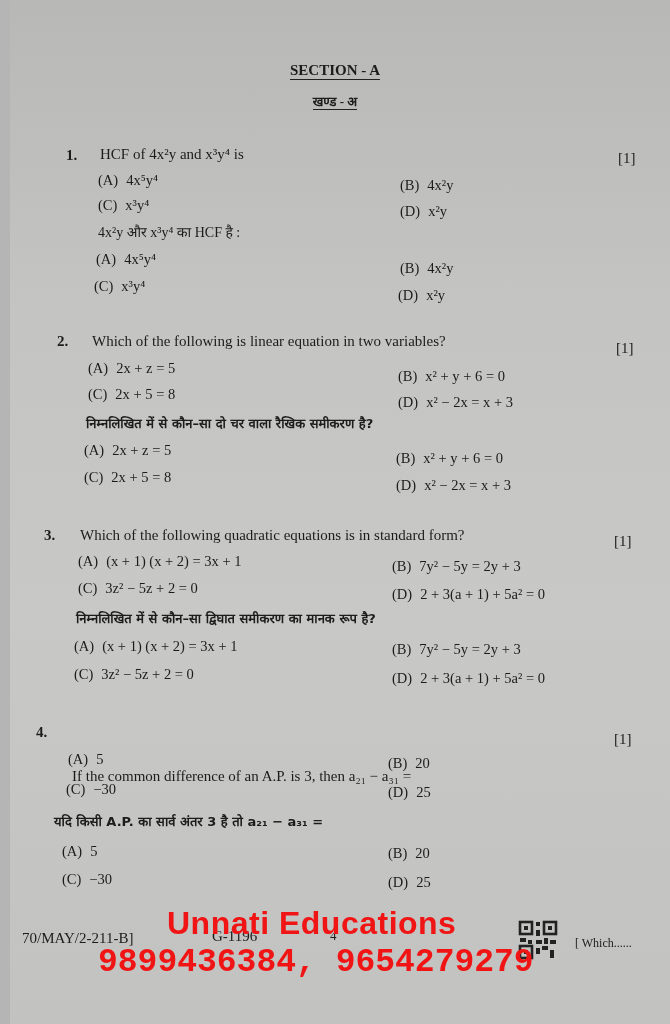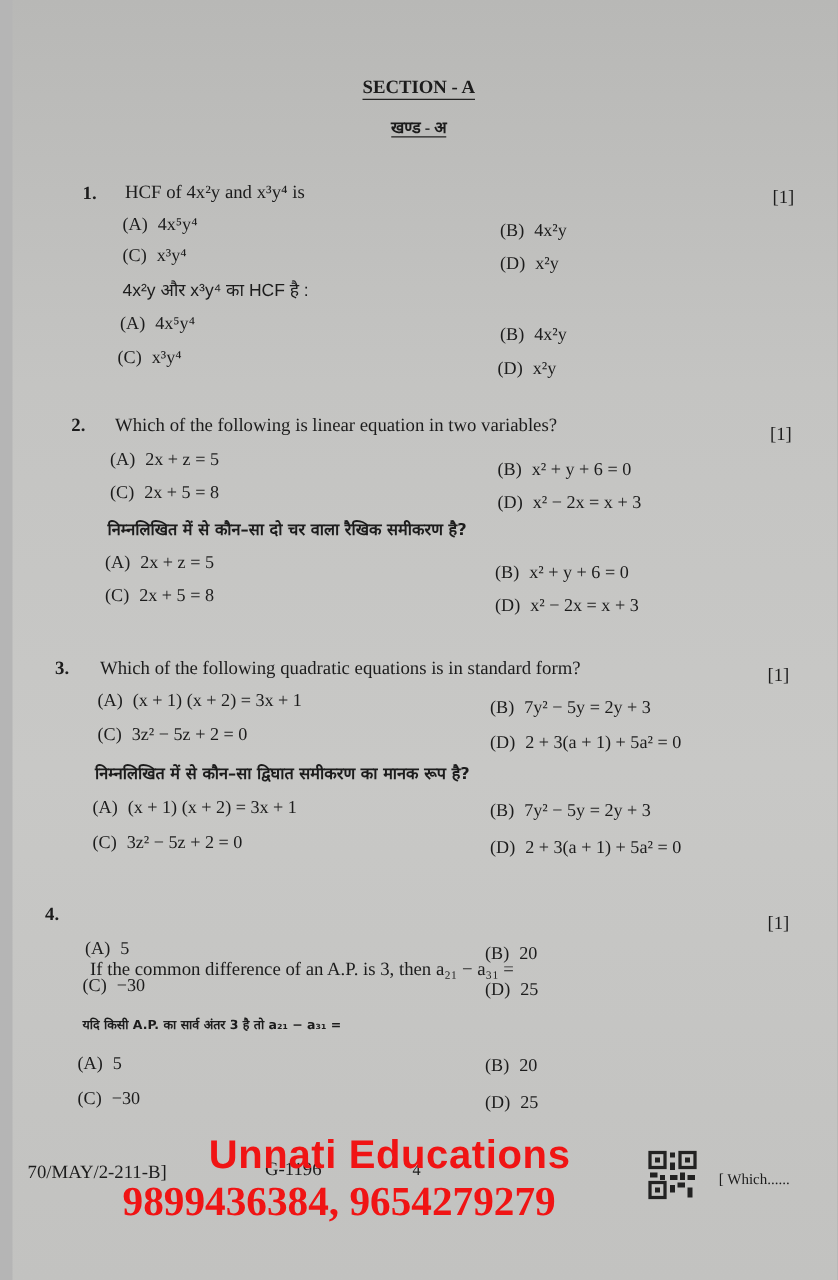--- a/index.html
+++ b/index.html
@@ -36,41 +36,41 @@
   .footer-page { position:absolute; left:330px; top:928px; font-size:13px; }
   .contd { position:absolute; left:575px; top:936px; font-size:12px; }
   .qr { position:absolute; left:518px; top:920px; width:40px; height:40px; }
   .wm1 {
     position:absolute; left:167px; top:905px;
     font-family:"Liberation Sans", sans-serif; font-weight:bold;
     font-size:32px; color:#f01414; letter-spacing:0.5px;
   }
   .wm2 {
     position:absolute; left:98px; top:944px;
-    font-family:Liberation Serif, serif; font-weight:bold;
+    font-family:Liberation Mono, monospace; font-weight:bold;
     font-size:33px; color:#f01414;
   }
 </style>
 </head>
 <body>
 
 <div class="page"></div>
 
 <div class="section-title"><span>SECTION - A</span></div>
 <div class="section-sub"><span>खण्ड - अ</span></div>
 
 <div class="q">
   <div class="qnum" style="left:66px;top:147px;">1.</div>
   <div class="qtext" style="left:100px;top:146px;">HCF of 4x²y and x³y⁴ is</div>
   <div class="marks" style="left:618px;top:150px;">[1]</div>
   <div class="opt" style="left:98px;top:172px;"><span class="lbl">(A)</span><span>4x⁵y⁴</span></div>
   <div class="opt" style="left:400px;top:177px;"><span class="lbl">(B)</span><span>4x²y</span></div>
   <div class="opt" style="left:98px;top:197px;"><span class="lbl">(C)</span><span>x³y⁴</span></div>
   <div class="opt" style="left:400px;top:203px;"><span class="lbl">(D)</span><span>x²y</span></div>
-  <div class="hin" style="left:98px;top:222px;font-weight:normal;font-family:Liberation Sans, sans-serif;font-size:14px;">4x²y और x³y⁴ का HCF है :</div>
+  <div class="hin" style="left:98px;top:222px;font-weight:normal;font-family:Liberation Serif, serif;font-size:14px;">4x²y और x³y⁴ का HCF है :</div>
   <div class="opt" style="left:96px;top:251px;"><span class="lbl">(A)</span><span>4x⁵y⁴</span></div>
   <div class="opt" style="left:400px;top:260px;"><span class="lbl">(B)</span><span>4x²y</span></div>
   <div class="opt" style="left:94px;top:278px;"><span class="lbl">(C)</span><span>x³y⁴</span></div>
   <div class="opt" style="left:398px;top:287px;"><span class="lbl">(D)</span><span>x²y</span></div>
 </div>
 
 <div class="q">
   <div class="qnum" style="left:57px;top:333px;">2.</div>
   <div class="qtext" style="left:92px;top:333px;">Which of the following is linear equation in two variables?</div>
   <div class="marks" style="left:616px;top:340px;">[1]</div>
@@ -101,21 +101,21 @@
 </div>
 
 <div class="q">
   <div class="qnum" style="left:36px;top:724px;">4.</div>
   <div class="qtext" style="left:72px;top:724px;margin-top:44px;">If the common difference of an A.P. is 3, then a₂₁ − a₃₁ =</div>
   <div class="marks" style="left:614px;top:731px;">[1]</div>
   <div class="opt" style="left:68px;top:751px;"><span class="lbl">(A)</span><span>5</span></div>
   <div class="opt" style="left:388px;top:755px;"><span class="lbl">(B)</span><span>20</span></div>
   <div class="opt" style="left:66px;top:781px;"><span class="lbl">(C)</span><span>−30</span></div>
   <div class="opt" style="left:388px;top:784px;"><span class="lbl">(D)</span><span>25</span></div>
-  <div class="hin" style="left:66px;top:812px;font-size:10px;">यदि किसी A.P. का सार्व अंतर 3 है तो a₂₁ − a₃₁ =</div>
+  <div class="hin" style="left:54px;top:812px;font-size:13px;">यदि किसी A.P. का सार्व अंतर 3 है तो a₂₁ − a₃₁ =</div>
   <div class="opt" style="left:62px;top:843px;"><span class="lbl">(A)</span><span>5</span></div>
   <div class="opt" style="left:388px;top:845px;"><span class="lbl">(B)</span><span>20</span></div>
   <div class="opt" style="left:62px;top:871px;"><span class="lbl">(C)</span><span>−30</span></div>
   <div class="opt" style="left:388px;top:874px;"><span class="lbl">(D)</span><span>25</span></div>
 </div>
 
 <div class="footer-left">70/MAY/2-211-B]</div>
 <div class="footer-code">G-1196</div>
 <div class="footer-page">4</div>
 <svg class="qr" viewBox="0 0 20 20">

